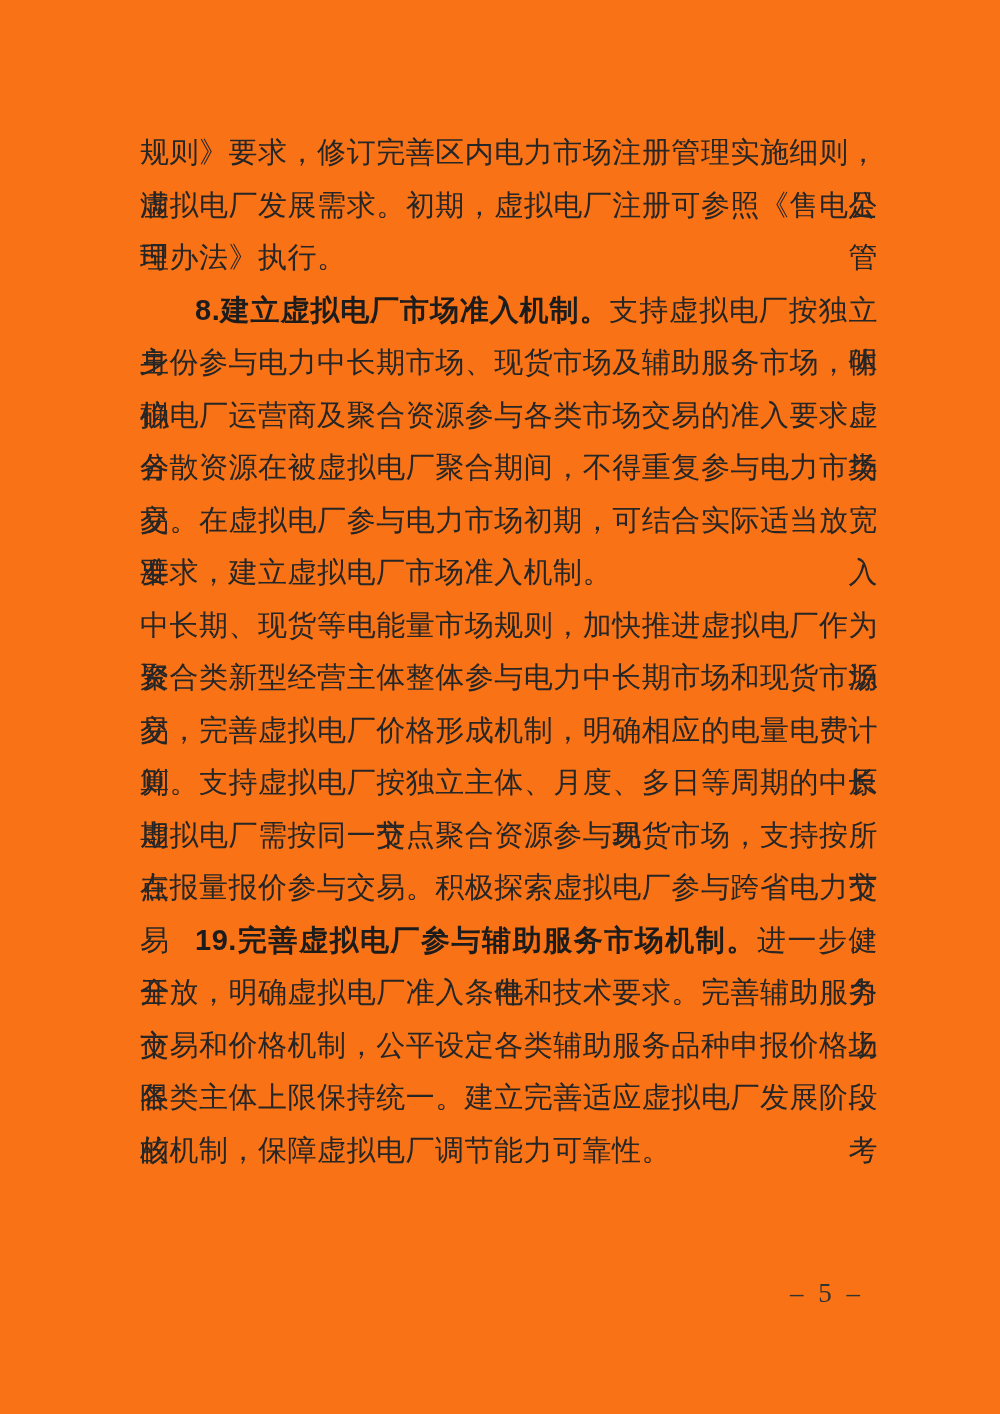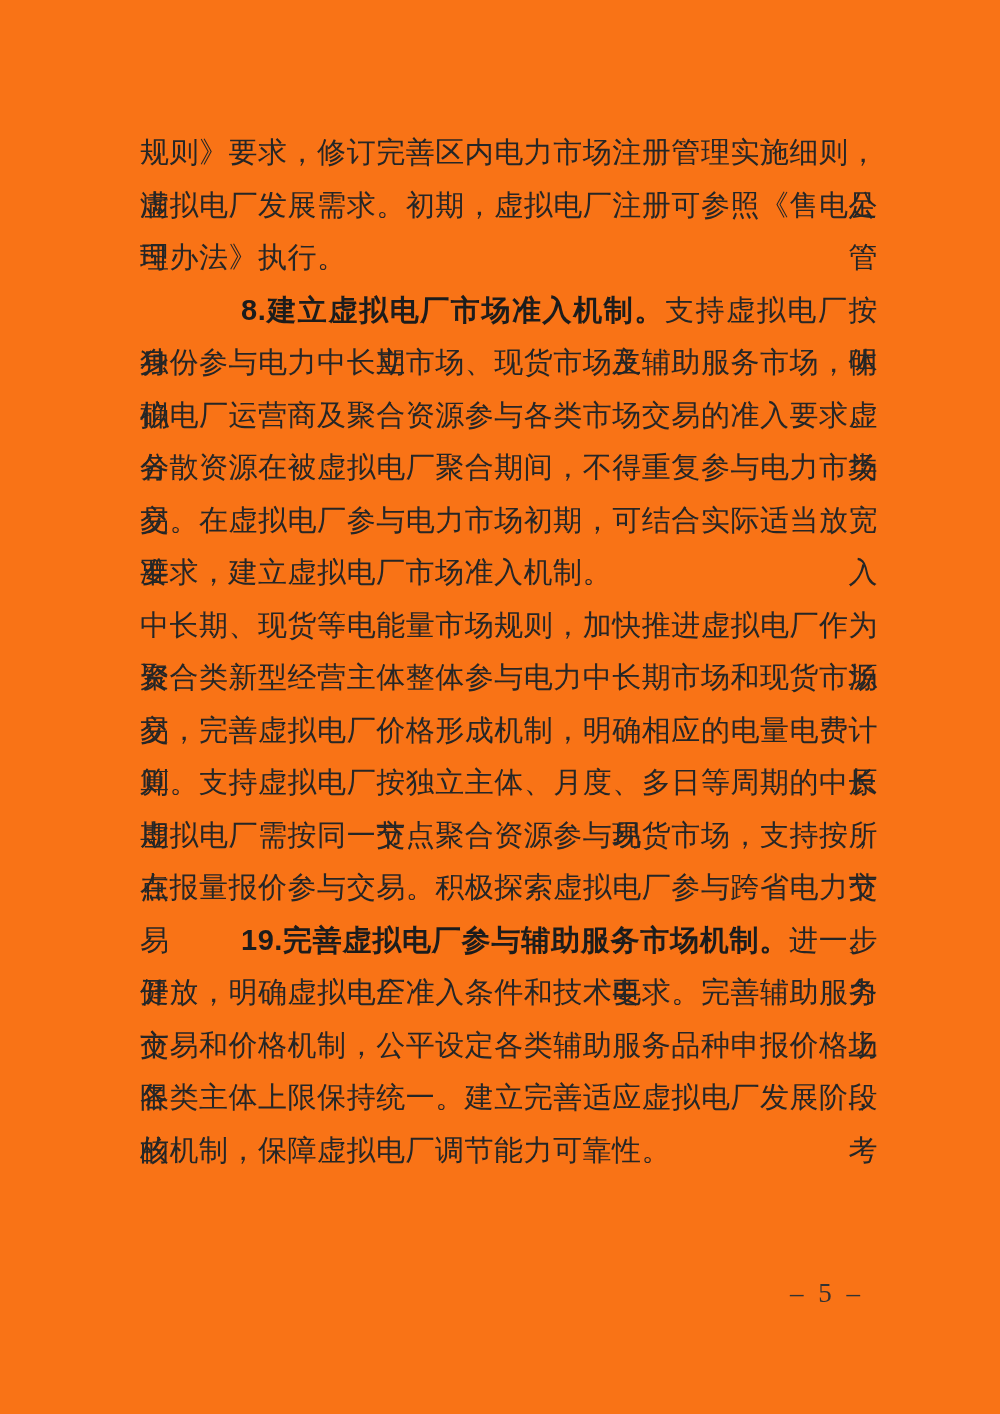--- a/index.html
+++ b/index.html
@@ -35,21 +35,20 @@
     text-align: justify;
     text-align-last: justify;
   }
   .line.indent {
     text-indent: 55px;
   }
   .line b {
     font-family: "Liberation Sans", sans-serif;
     font-weight: 700;
     color: #1c1c1c;
-    margin-left: 46px;
   }
   .footer {
     position: absolute;
     top: 1278px;
     left: 790px;
     font-size: 27px;
     letter-spacing: 4px;
     color: #333333;
     font-family: "Liberation Serif", serif;
   }

